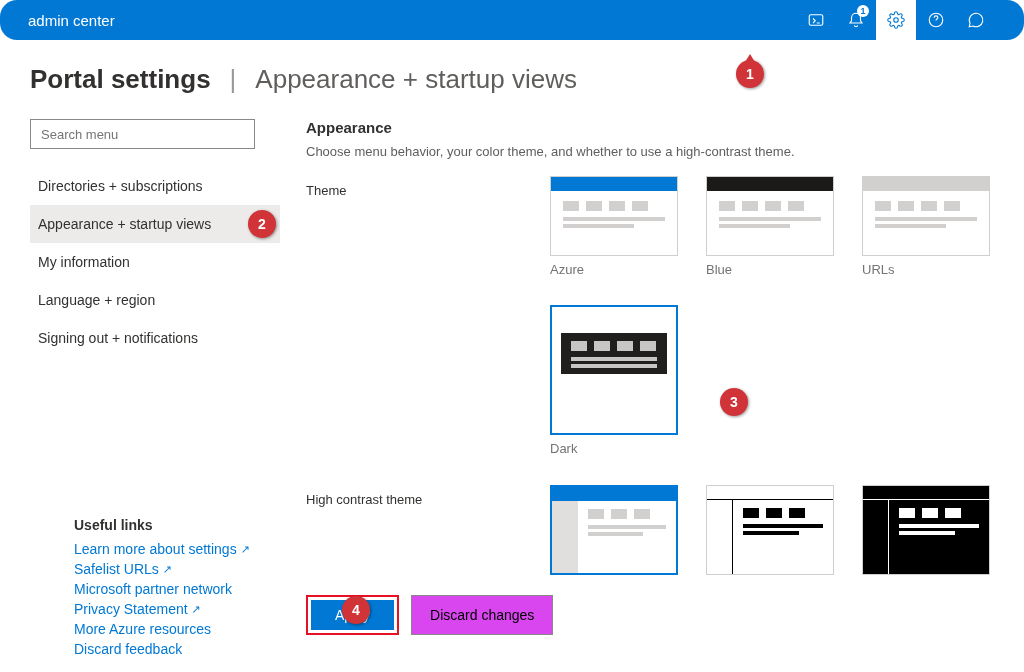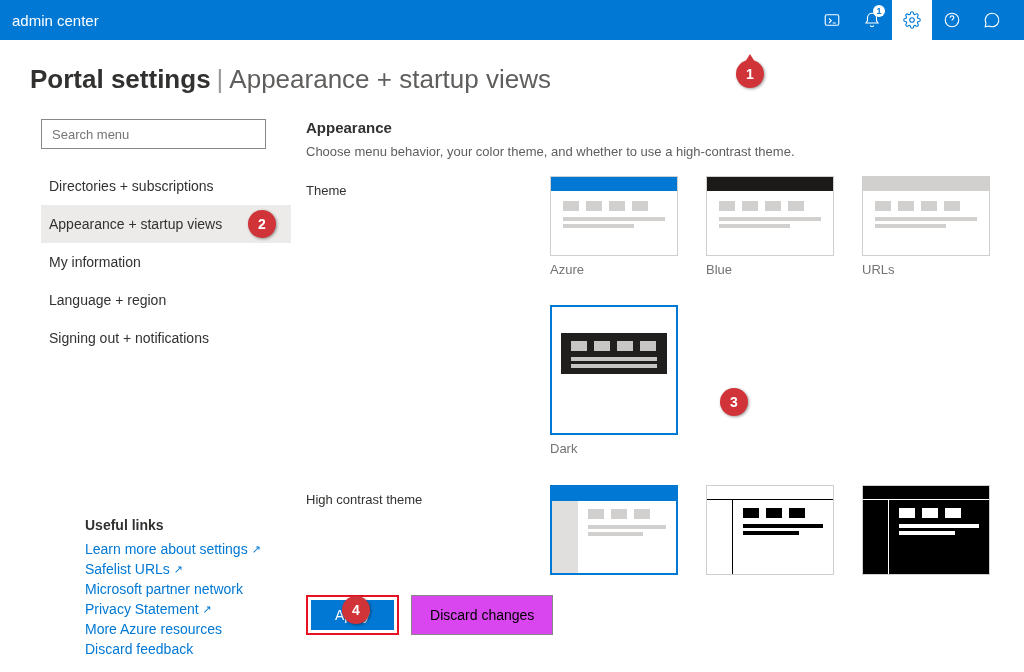--- a/index.html
+++ b/index.html
@@ -1,30 +1,30 @@
 <!DOCTYPE html>
 <html><head>
 <meta charset="utf-8">
 <style>
 * { box-sizing: border-box; margin: 0; padding: 0; }
 body { font-family: 'Segoe UI', Arial, sans-serif; width: 1024px; height: 672px; overflow: hidden; background: #fff; color: #323130; }
-.header { background: #0078d4; height: 40px; display: flex; align-items: center; padding: 0 12px; color: #fff; }
+.header { background: #0078d4; height: 40px; display: flex; align-items: center; padding: 0 28px; color: #fff; border-radius: 17px; }
 .header-title { font-size: 15px; flex: 1; }
 .header-icons { display: flex; align-items: center; gap: 0; }
 .header-icon { width: 40px; height: 40px; display: flex; align-items: center; justify-content: center; position: relative; }
 .header-icon.active { background: #fff; color: #0078d4; }
 .header-icon svg { width: 18px; height: 18px; }
 .notif-badge { position: absolute; top: 5px; right: 7px; background: #fff; color: #0078d4; border-radius: 50%; width: 12px; height: 12px; font-size: 9px; display: flex; align-items: center; justify-content: center; font-weight: bold;}
-.page-title-wrap { padding: 24px 0 24px 30px; display: flex; align-items: flex-start; gap: 2px; }
+.page-title-wrap { padding: 24px 0 24px 30px; display: flex; align-items: flex-start; gap: 15px; }
 .page-title { font-size: 26px; font-weight: 600; }
 .page-title-sep { font-size: 26px; color: #999; font-weight: 300; margin: 0 4px; }
 .page-subtitle { font-size: 26px; color: #605e5c; font-weight: 300; }
 .full { width: 100%; }
 .main-row { display: flex; width: 100%; }
-.sidebar { width: 290px; padding: 0 18px 0 41px; flex-shrink: 0; }
+.sidebar { width: 290px; padding: 0 18px 0 30px; flex-shrink: 0; }
 .search-box { border: 1px solid #8a8886; height: 30px; width: 225px; padding: 0 10px; font-size: 13px; color: #605e5c; }
 .nav { margin-top: 18px; }
 .nav-item { height: 38px; display: flex; align-items: center; font-size: 14px; color: #323130; padding: 0 8px; cursor: pointer; width: 250px; position: relative; }
 .nav-item.active { background: #edebe9; }
 .useful-links { margin-top: 160px; margin-left: 44px; }
 .useful-title { font-weight: 600; font-size: 14px; margin-bottom: 6px; }
 .link { color: #0078d4; font-size: 14px; line-height: 20px; cursor: pointer; display: flex; align-items: center; gap: 4px; }
 .ext-icon { font-size: 11px; }
 .content { flex: 1; padding: 0 0 0 16px; }
 .section-title { font-size: 15px; font-weight: 600; }

